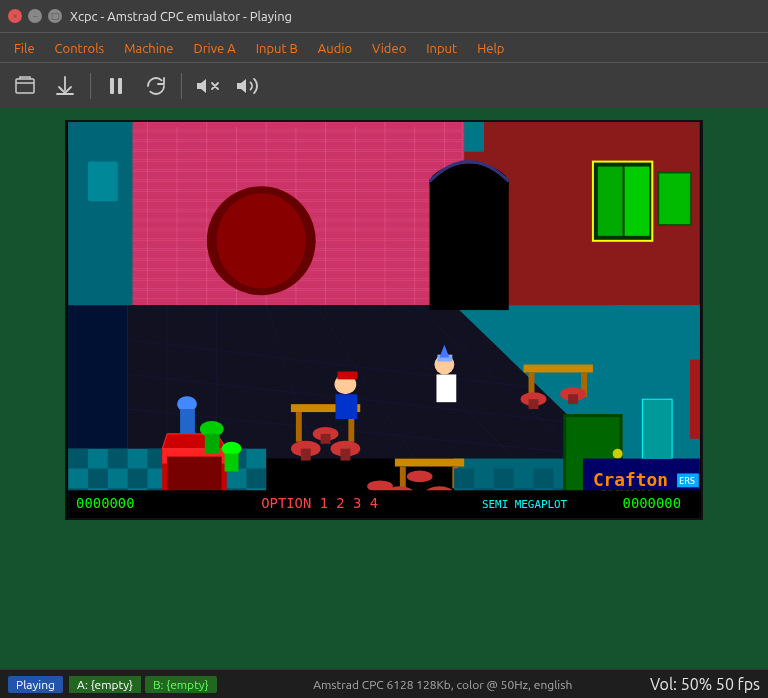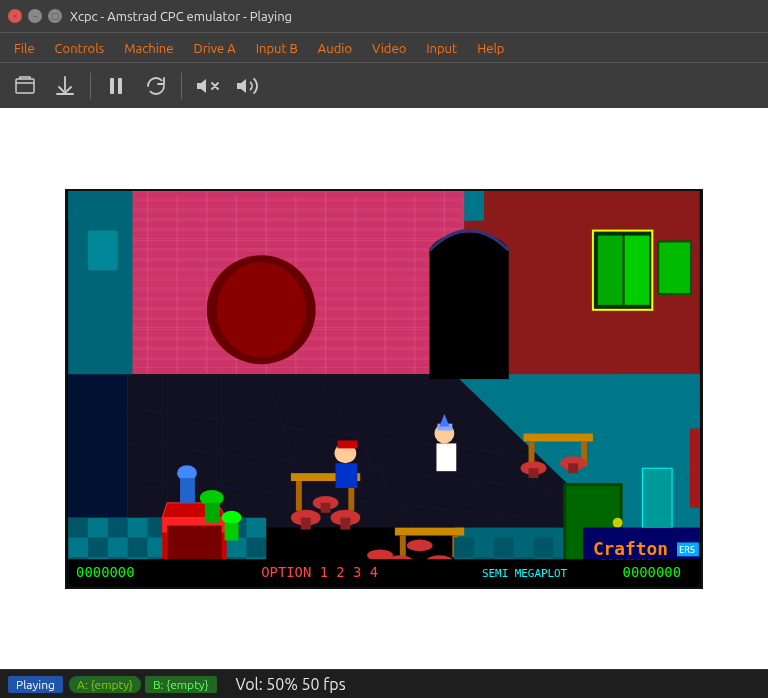--- a/index.html
+++ b/index.html
@@ -94,25 +94,24 @@
     .toolbar-sep {
       width: 1px;
       height: 26px;
       background: #666;
       margin: 0 2px;
     }
 
     
     #main {
       flex: 1;
-      background: #ffffff;
-      display: flex;
-      align-items: center;
+      background: #14532d;
+      display: flex;
       justify-content: center;
-      padding: 20px;
+      padding: 12px;
     }
 
     
     #game-screen {
       width: 638px;
       height: 400px;
       position: relative;
       overflow: hidden;
       border: 2px solid #111;
       background: #000;
@@ -132,23 +131,23 @@
     }
     .status-playing {
       background: #2255aa;
       color: #fff;
       padding: 2px 8px;
       border-radius: 2px;
       margin-right: 6px;
     }
     .status-drive-a {
       background: #226622;
-      color: #84cc16;
+      color: #ffffff;
       padding: 2px 8px;
-      border-radius: 8px;
+      border-radius: 0;
       margin-right: 4px;
     }
     .status-drive-b {
       background: #226622;
       color: #66ff66;
       padding: 2px 8px;
       border-radius: 2px;
       margin-right: 19px;
     }
     .status-info {
@@ -450,14 +449,15 @@
 
       <rect x="628" y="240" width="10" height="80" fill="#cc0000" opacity="0.8"></rect>
     </svg>
   </div>
 </div>
 
 <div id="statusbar">
   <span class="status-playing">Playing</span>
   <span class="status-drive-a">A: {empty}</span>
   <span class="status-drive-b">B: {empty}</span>
+  <span class="status-info">Amstrad CPC 6128 128Kb, color @ 50Hz, english</span>
   <span class="status-vol">Vol: 50%  50 fps</span>
 </div>
 
 </body></html>

